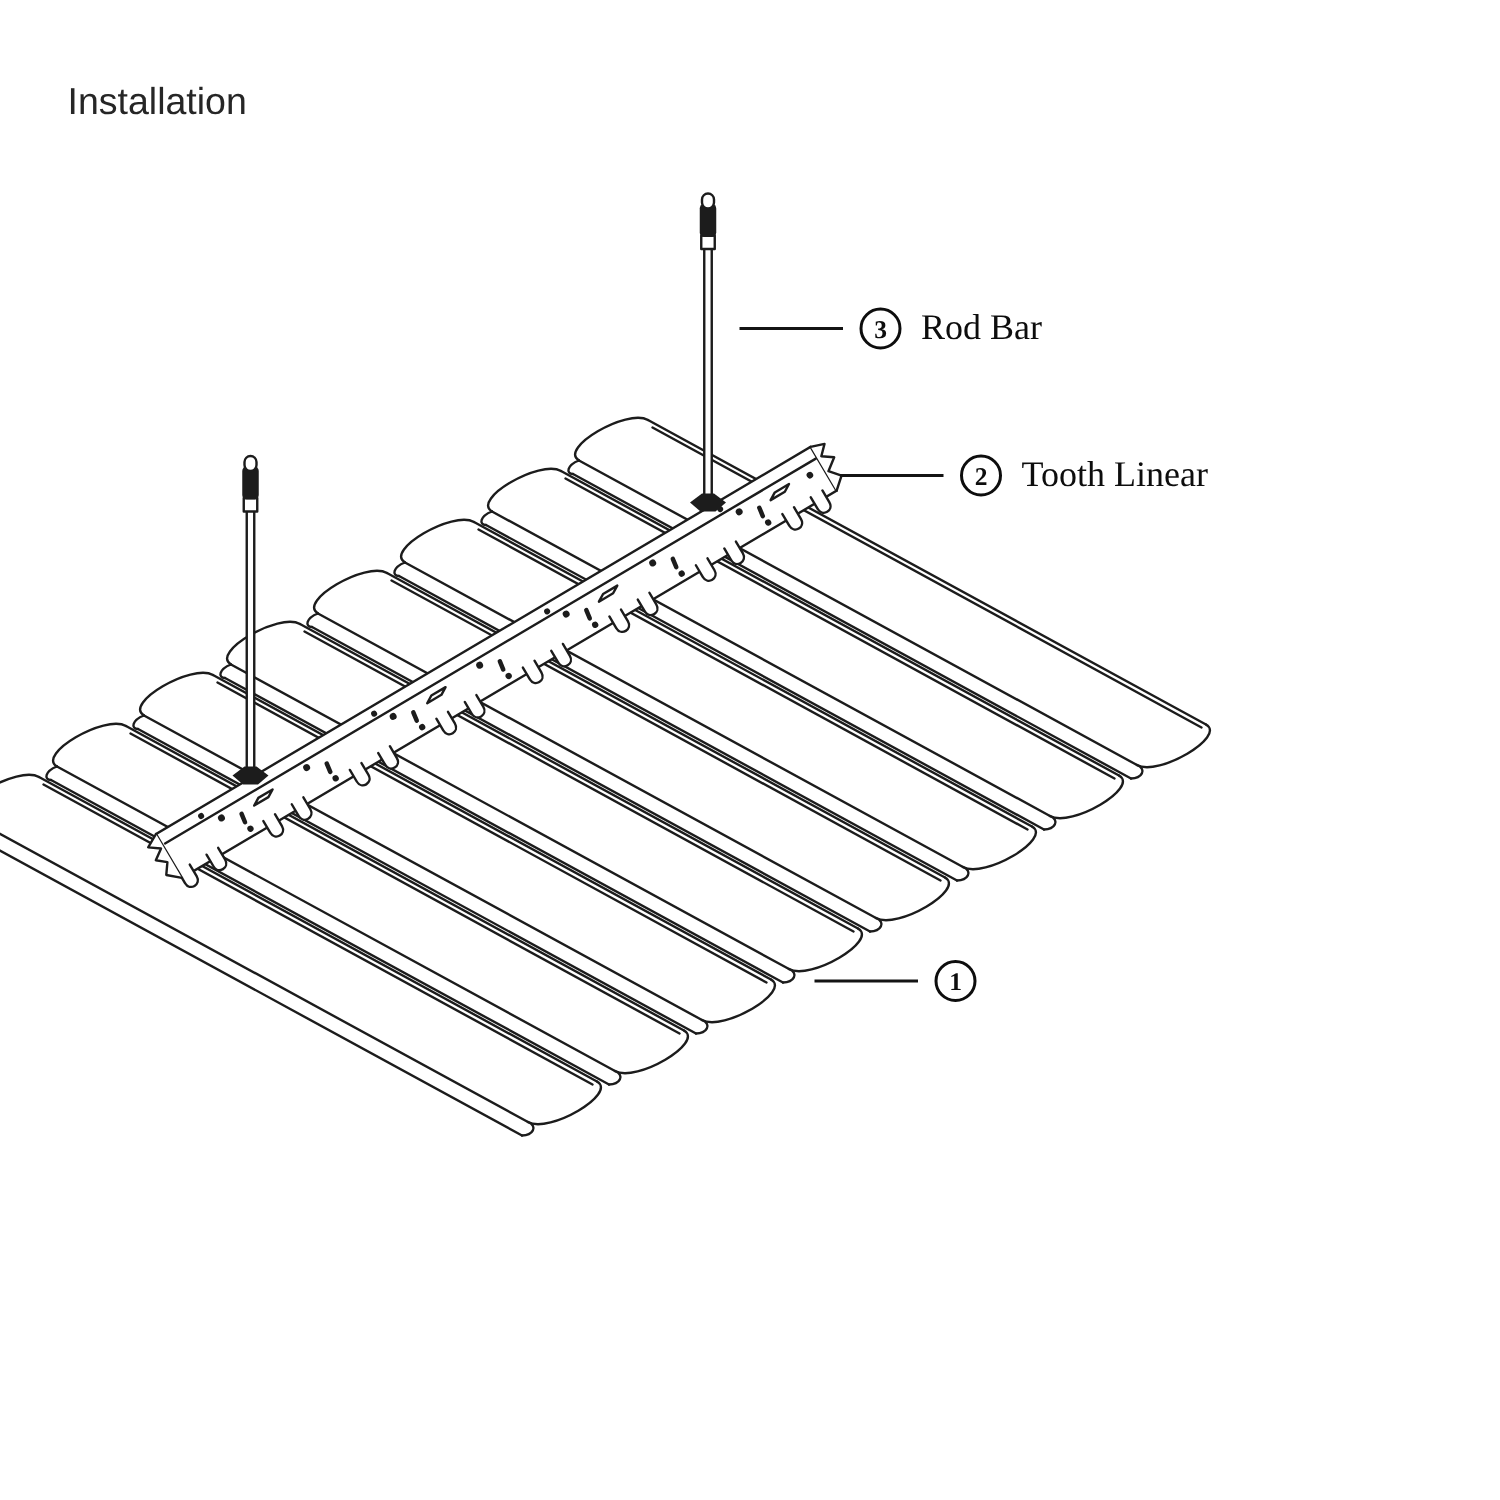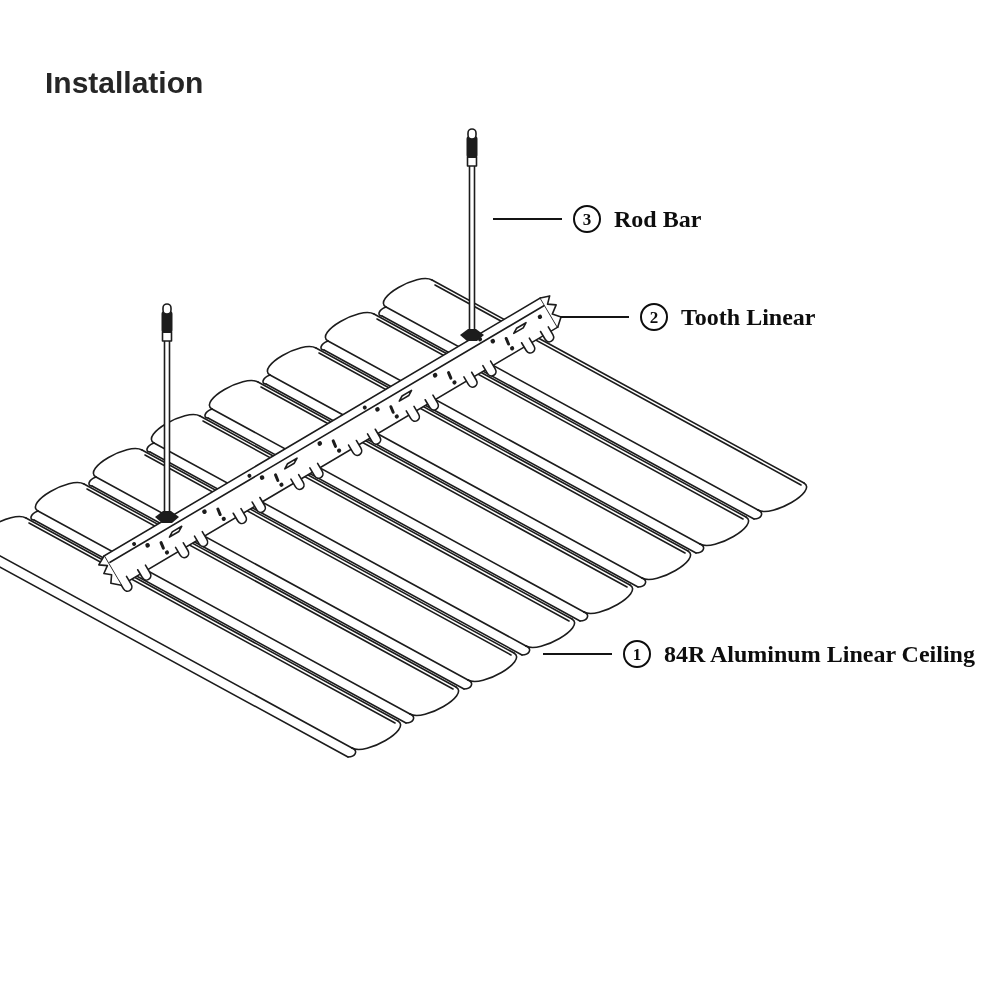--- a/index.html
+++ b/index.html
@@ -1,36 +1,36 @@
 <!DOCTYPE html>
 <html><head>
 <meta charset="utf-8">
 <style>
   html,body { margin:0; padding:0; background:#ffffff; }
   .canvas {
     position:relative; width:1000px; height:1000px; background:#ffffff;
     overflow:hidden; font-family:"Liberation Sans", sans-serif;
   }
   .page-title {
-    position:absolute; left:45px; top:66px;
-    font-size:30px; font-weight:700; color:#262626; letter-spacing:0px;
+    position:absolute; left:45px; top:54px;
+    font-size:25px; font-weight:400; color:#262626; letter-spacing:0px;
   }
   .drawing { position:absolute; left:0; top:0; }
   .callout { position:absolute; display:flex; align-items:center; height:34px; color:#0d0d0d; }
   .leader  { width:69px; height:0; border-top:2px solid #141414; }
   .marker  {
     box-sizing:border-box; width:28px; height:28px; margin-left:11px;
     border:2px solid #0d0d0d; border-radius:50%;
     display:flex; align-items:center; justify-content:center;
     font-family:"Liberation Serif", serif; font-size:17px; font-weight:700; line-height:1;
     padding-top:1px;
   }
   .clabel  {
     margin-left:13px; white-space:nowrap;
-    font-family:"Liberation Serif", serif; font-size:24px; font-weight:700;
+    font-family:"Liberation Serif", serif; font-size:24px; font-weight:400;
   }
   .callout-rod     { left:493px; top:202px; }
   .callout-carrier { left:560px; top:300px; }
   .callout-panel   { left:543px; top:637px; }
 </style>
 </head>
 <body>
 
 <div class="canvas">
 
@@ -144,16 +144,15 @@
 
   <div class="callout callout-carrier">
     <span class="leader"></span>
     <span class="marker">2</span>
     <span class="clabel">Tooth Linear</span>
   </div>
 
   <div class="callout callout-panel">
     <span class="leader"></span>
     <span class="marker">1</span>
-    <span class="clabel">84R Aluminum Linear Ceiling</span>
   </div>
 
 </div>
 
 </body></html>

